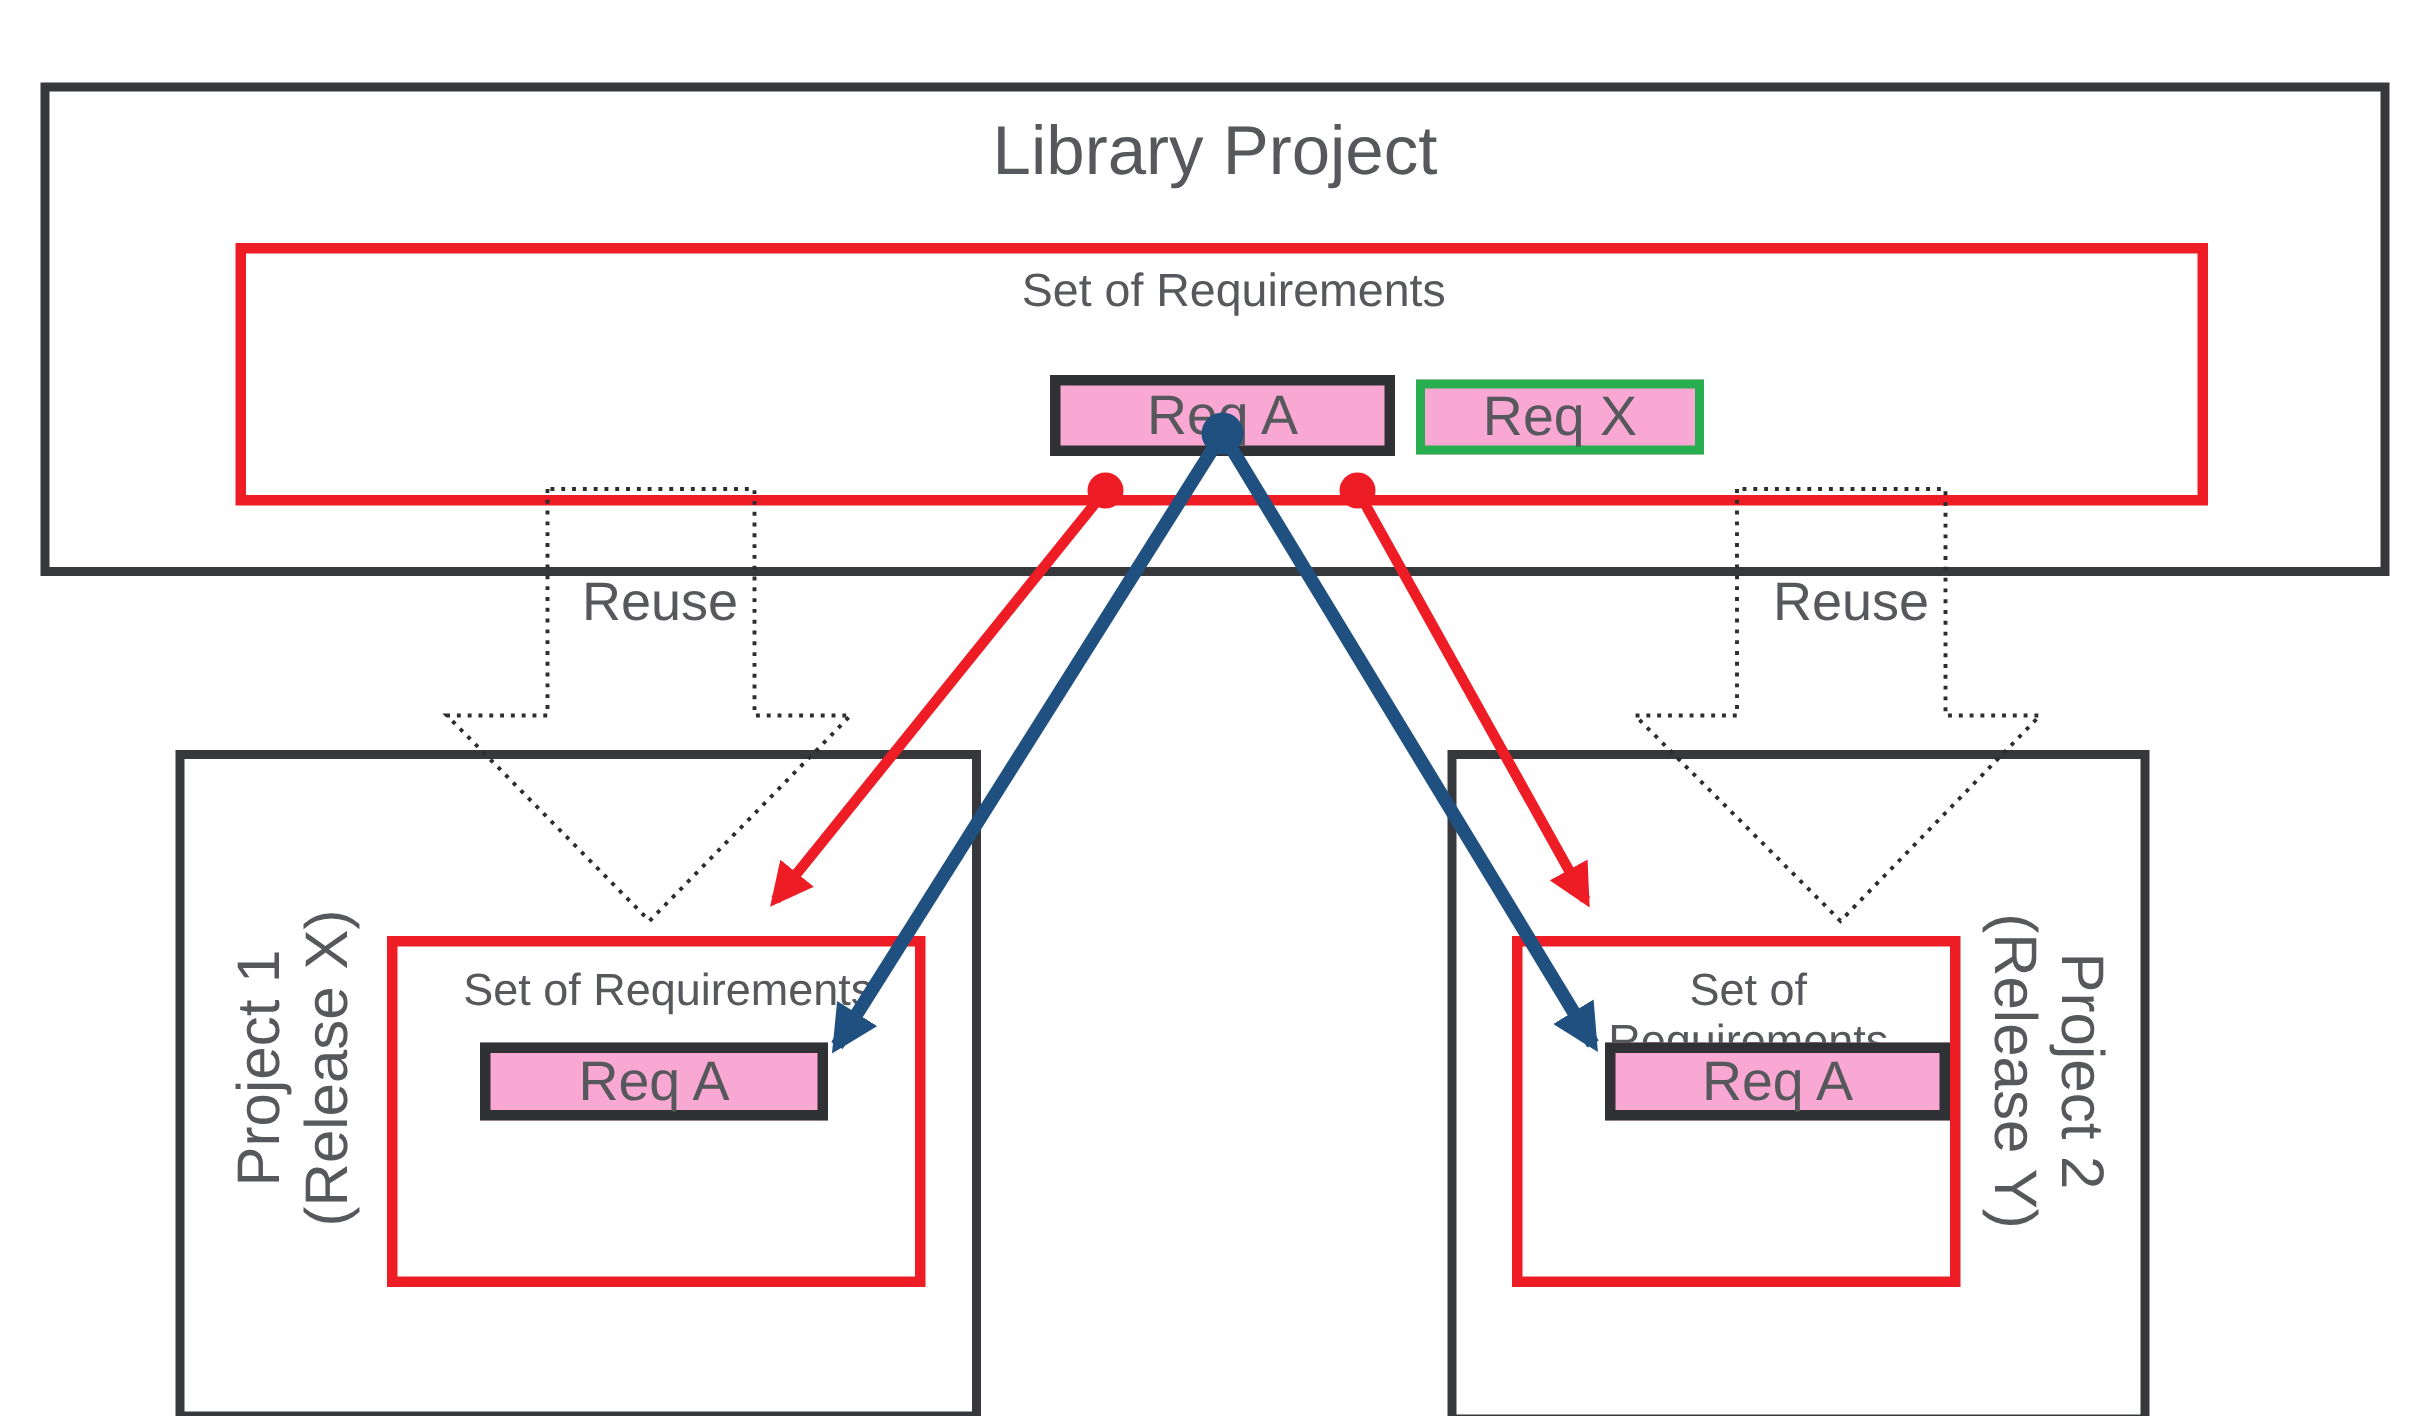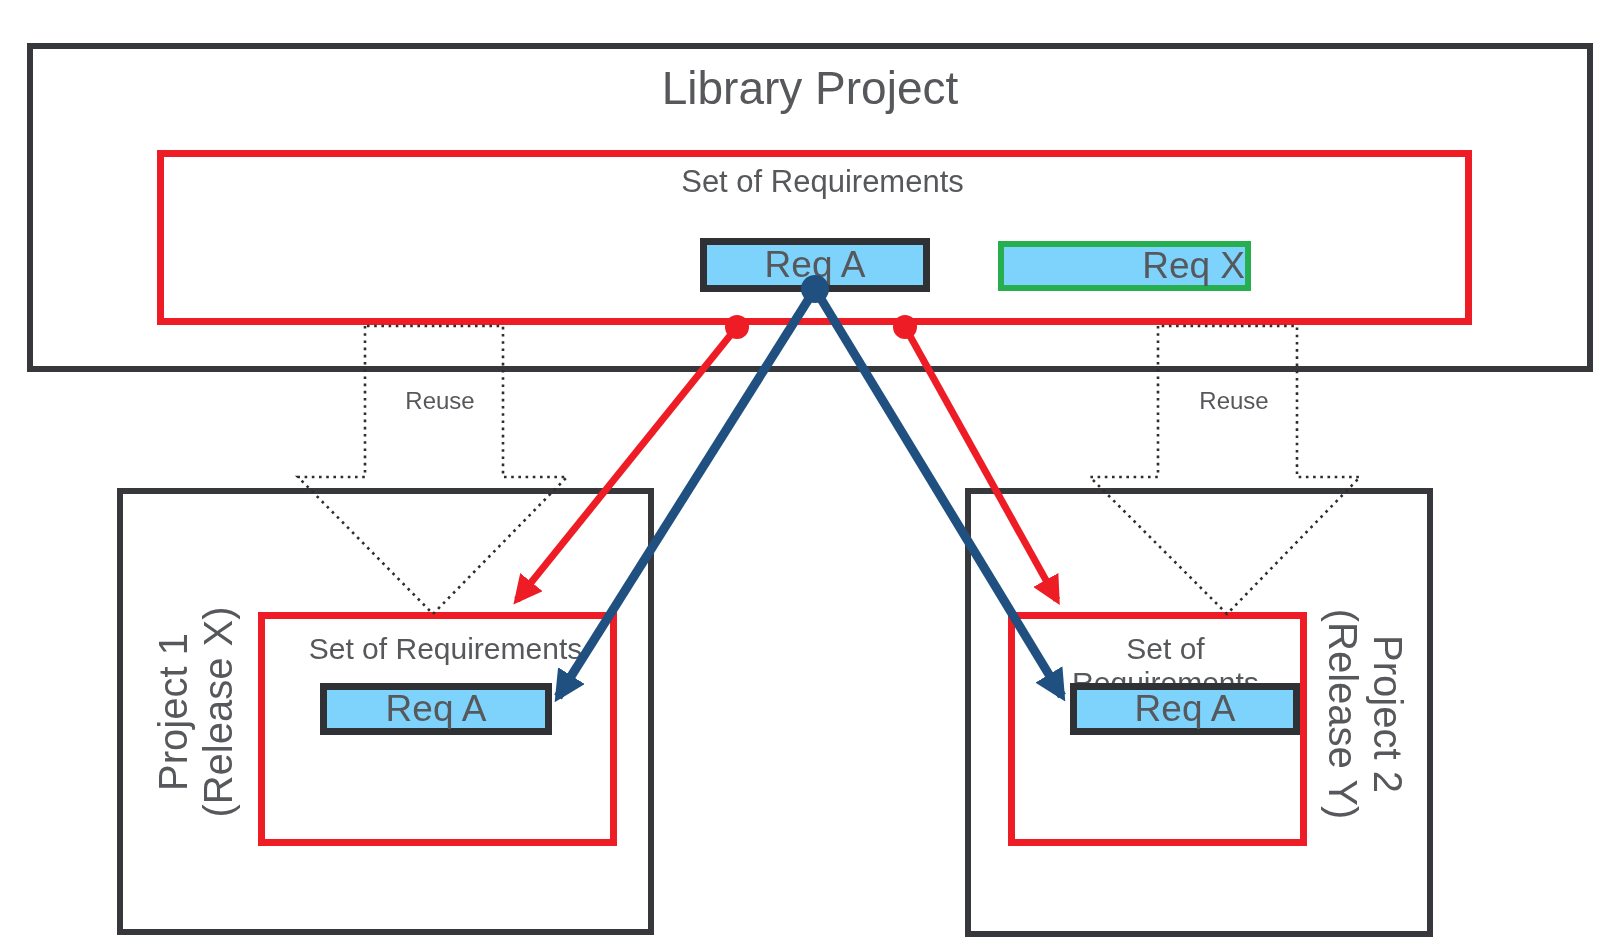--- a/index.html
+++ b/index.html
@@ -11,32 +11,32 @@
   }
   html,body{margin:0;padding:0;background:#ffffff;}
   .canvas{
     position:relative;
     width:1613px;height:944px;
     background:#ffffff;
     font-family:"Liberation Sans", sans-serif;
     color:var(--text-gray);
     overflow:hidden;
   }
-  .box{position:absolute;box-sizing:border-box;background:transparent;}
+  .box{position:absolute;box-sizing:border-box;background:transparent;margin-top:12px;}
   .dark-border{border:6px solid var(--border-dark);}
   .red-border{border:7px solid var(--red);padding-left:16px;}
   .req{display:flex;align-items:center;justify-content:center;
-       font-size:37px;color:var(--text-gray);background:#7dd3fc;}
+       font-size:37px;color:var(--text-gray);background:#f9a8d4;}
   .req-dark{border:7px solid #2f3134;}
   .req-green{border:6px solid var(--green);}
   .lib-title{width:100%;text-align:center;padding-top:12px;font-size:46px;color:var(--text-gray);}
   .set-label{width:100%;text-align:center;color:var(--text-gray);}
   .lib-set{padding-top:7px;font-size:31px;}
   .proj-set{padding-top:13px;font-size:30px;}
-  .reuse-label{position:absolute;transform:translate(-50%,-50%);font-size:24px;color:var(--text-gray);white-space:nowrap;}
+  .reuse-label{position:absolute;transform:translate(-50%,-50%);font-size:36px;color:var(--text-gray);white-space:nowrap;}
   .proj-label{
     position:absolute;display:flex;flex-direction:column;align-items:center;
     font-size:40px;line-height:1.12;color:var(--text-gray);white-space:nowrap;
   }
   .rot-left{transform:translate(-50%,-50%) rotate(-90deg);}
   .rot-right{transform:translate(-50%,-50%) rotate(90deg);}
   svg.overlay{position:absolute;left:0;top:0;width:1613px;height:944px;pointer-events:none;}
 </style>
 </head>
 <body>
@@ -48,21 +48,21 @@
   </div>
 
   <div class="box red-border" style="left:157px;top:150px;width:1315px;height:175px;">
     <div class="set-label lib-set">Set of Requirements</div>
   </div>
 
   <div class="box req req-dark" style="left:700px;top:238px;width:230px;height:54px;">
     <span>Req A</span>
   </div>
 
-  <div class="box req req-green" style="left:998px;top:241px;width:253px;height:50px;justify-content:flex-end;">
+  <div class="box req req-green" style="left:944px;top:241px;width:192px;height:50px;">
     <span>Req X</span>
   </div>
 
   <div class="reuse-label" style="left:440px;top:401px;">Reuse</div>
   <div class="reuse-label" style="left:1234px;top:401px;">Reuse</div>
 
   <div class="box dark-border" style="left:117px;top:488px;width:537px;height:447px;"></div>
   <div class="proj-label rot-left" style="left:196px;top:712px;">
     <span>Project 1</span>
     <span>(Release X)</span>

